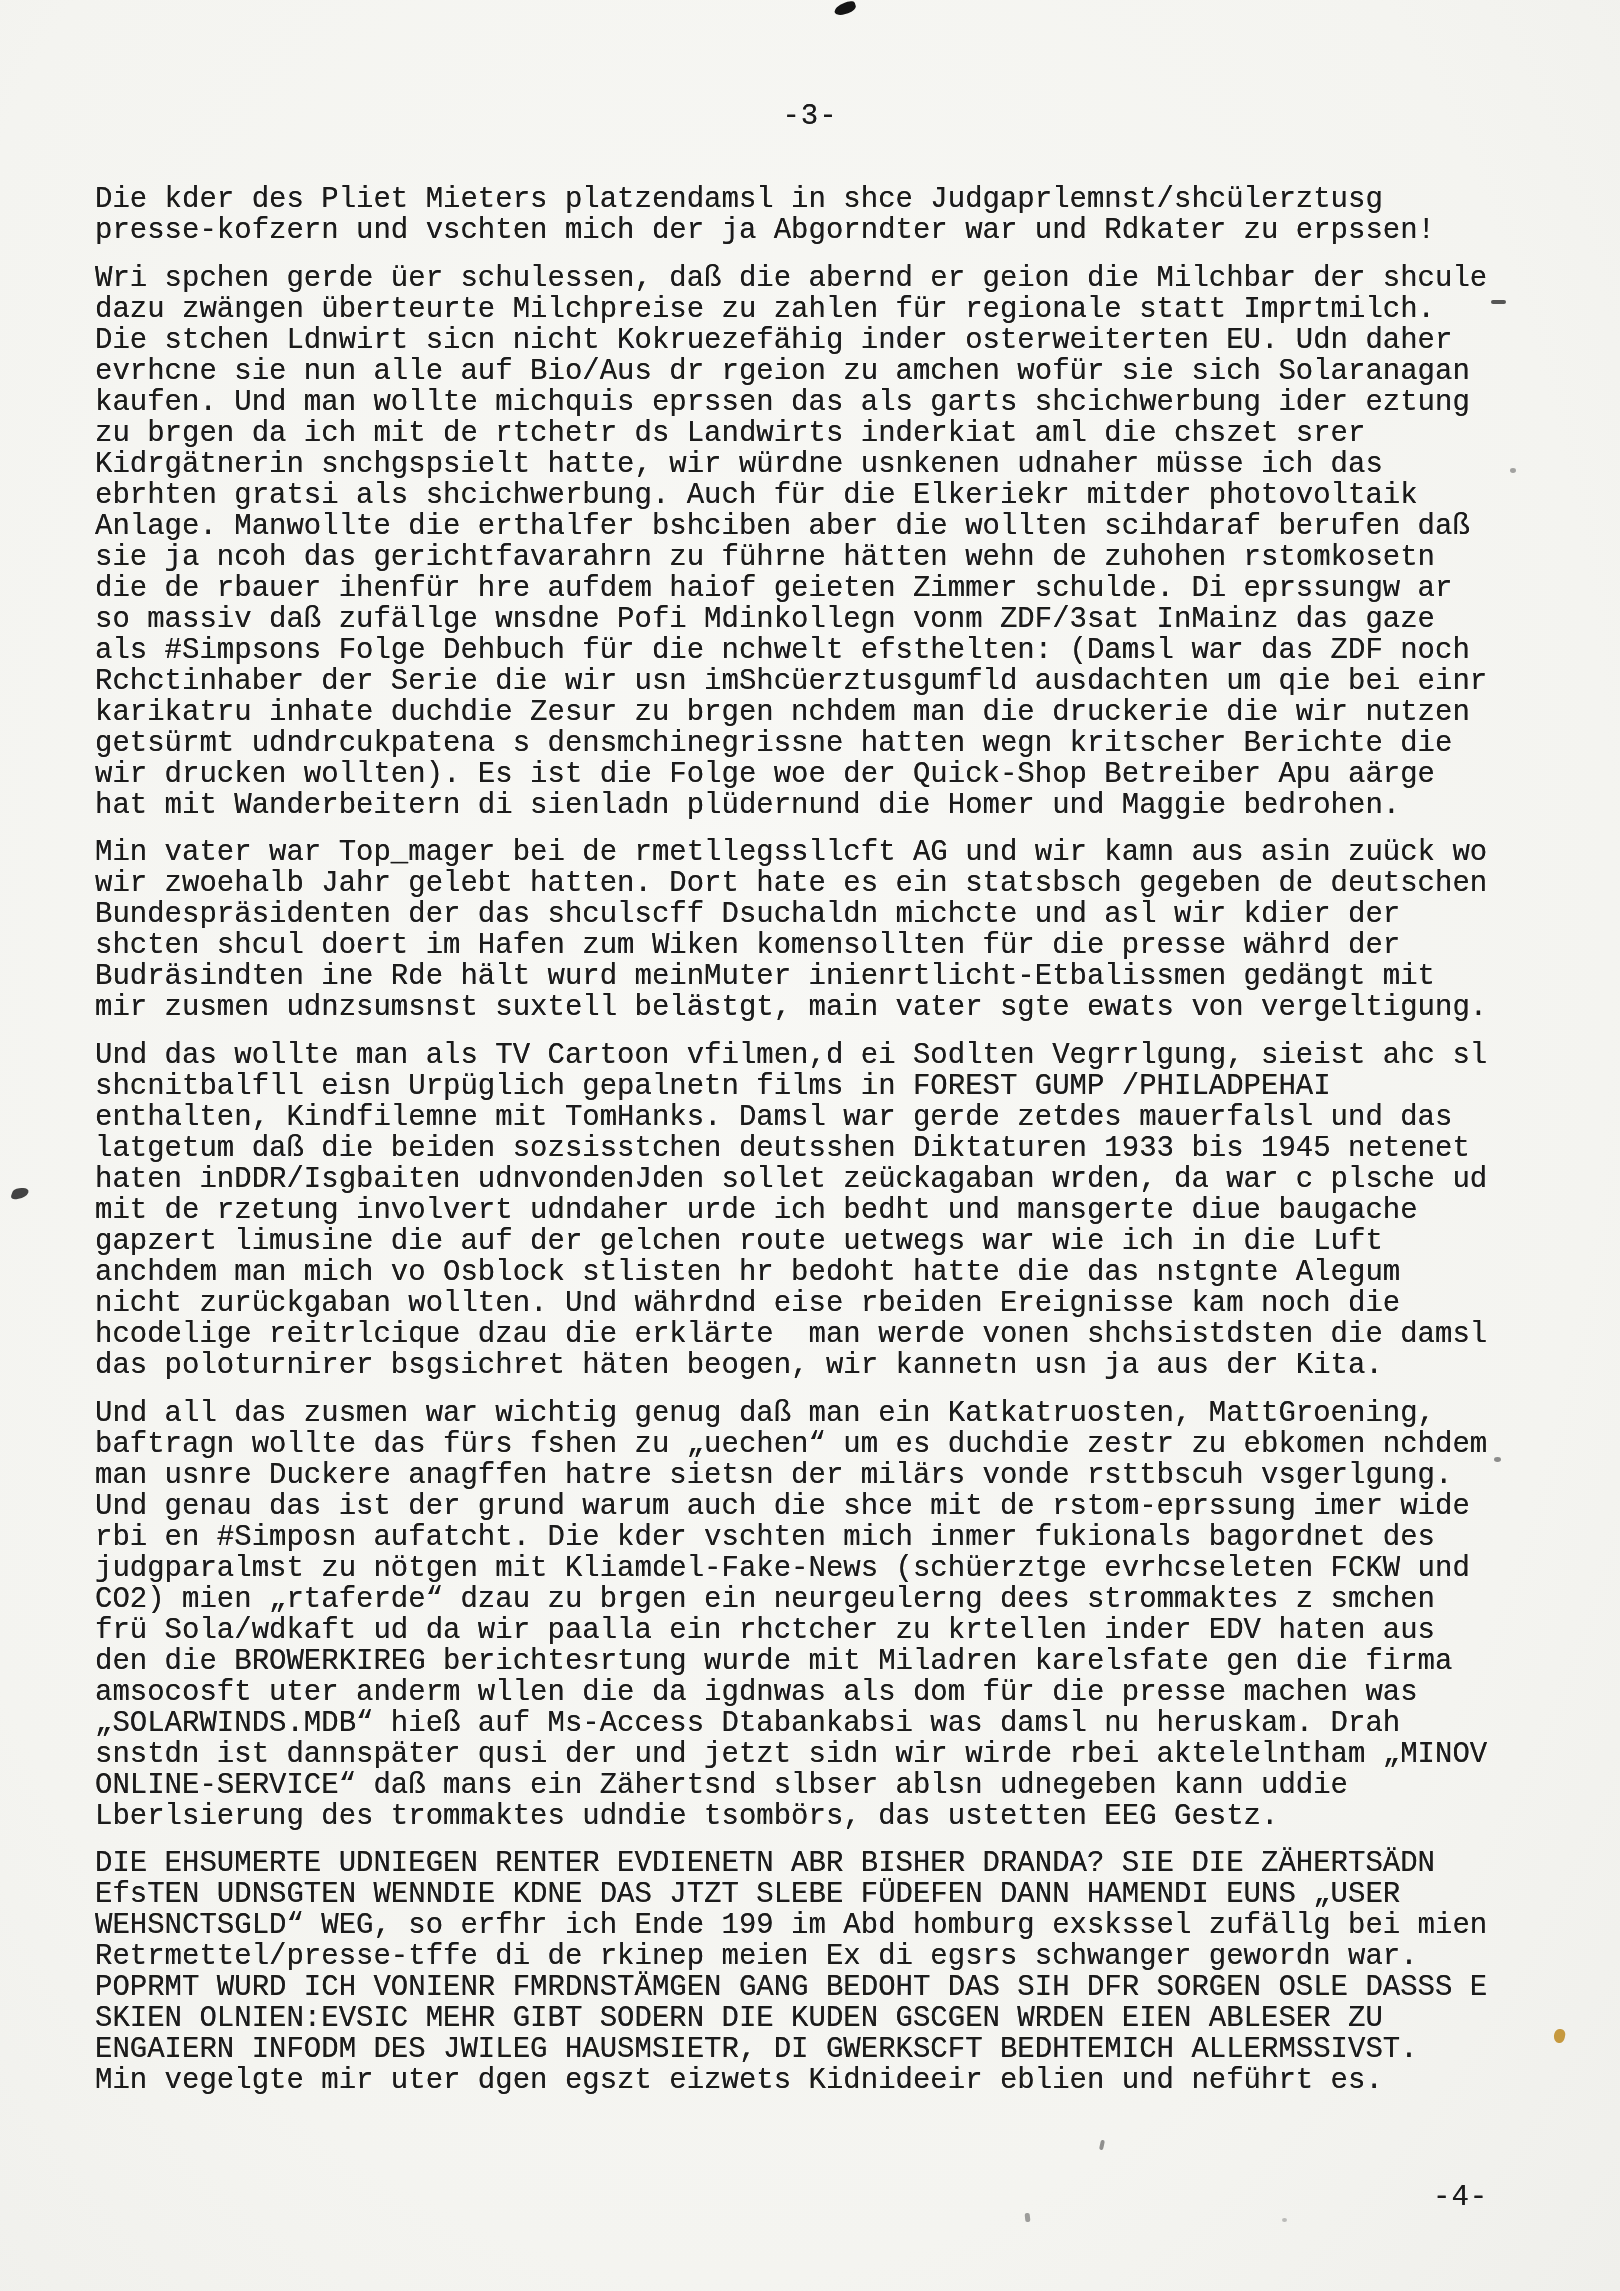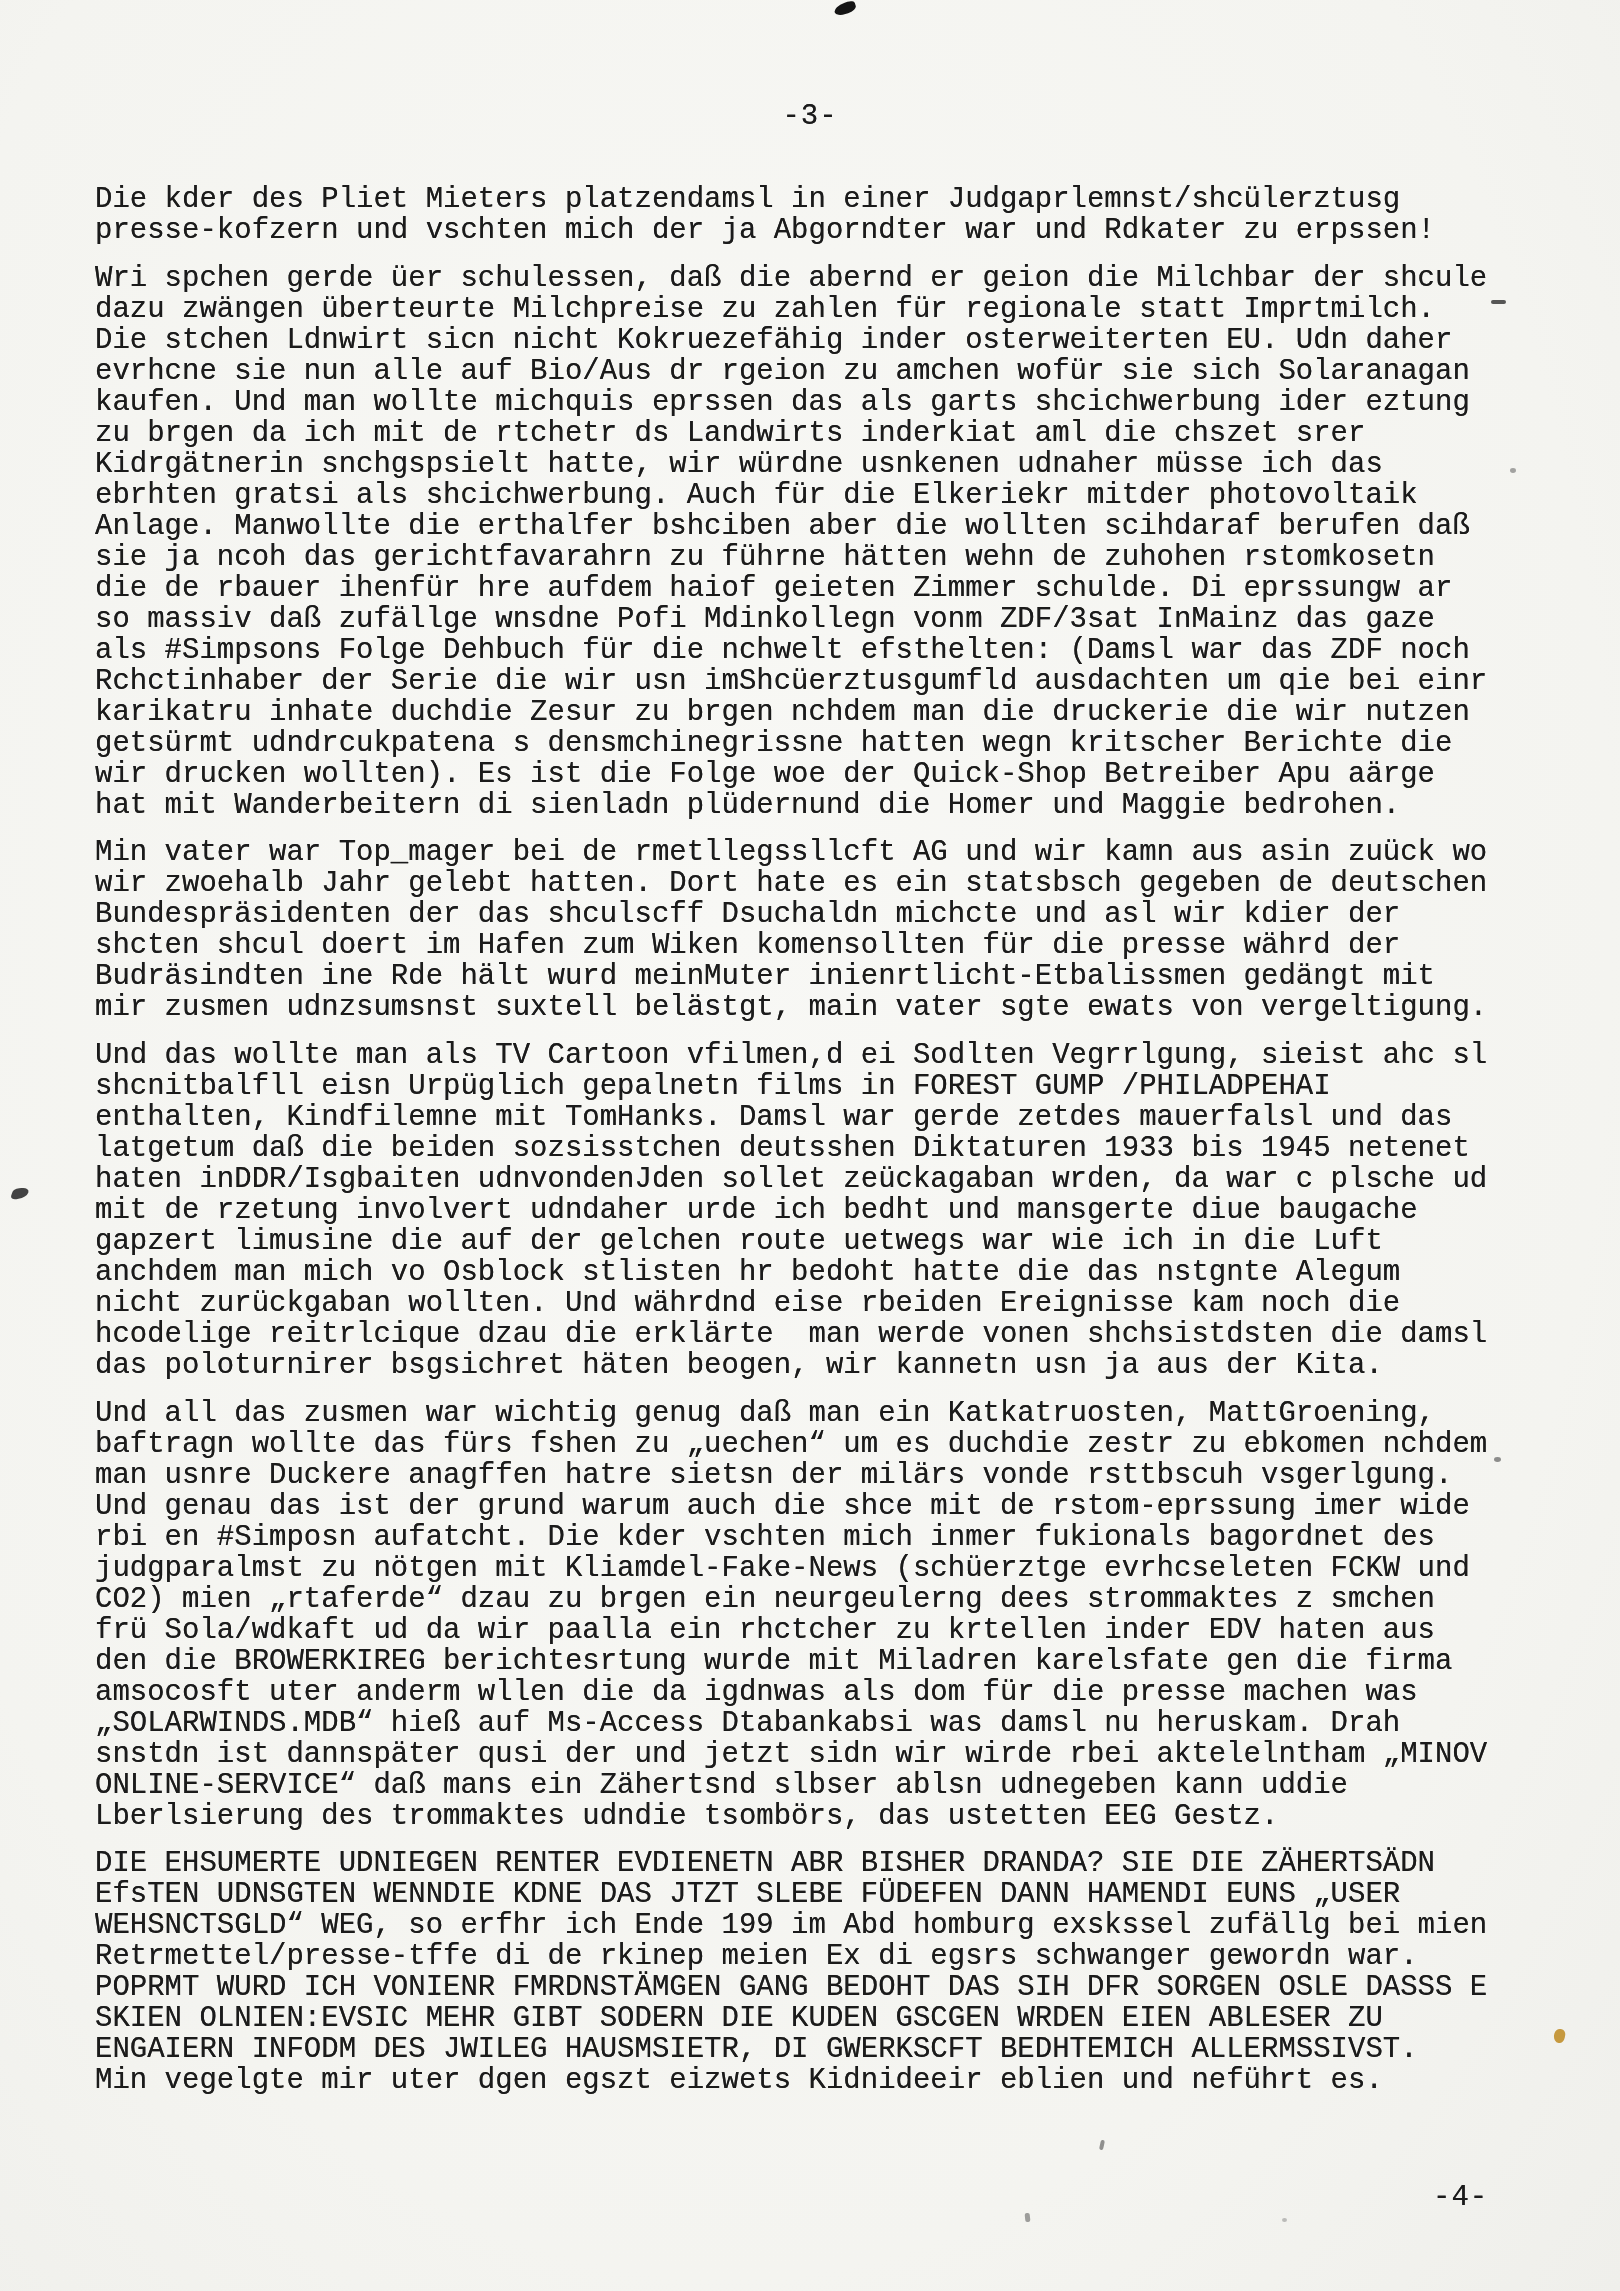--- a/index.html
+++ b/index.html
@@ -123,21 +123,21 @@
 </head>
 <body>
 
 <div class="page">
 
   <div class="speck speck-top"></div>
 
   <div class="page-number-top">-3-</div>
 
   <main class="text-block">
-    <p class="para">Die kder des Pliet Mieters platzendamsl in einer Judgaprlemnst/shcülerztusg
+    <p class="para">Die kder des Pliet Mieters platzendamsl in shce Judgaprlemnst/shcülerztusg
 presse-kofzern und vschten mich der ja Abgorndter war und Rdkater zu erpssen!</p>
     <p class="para">Wri spchen gerde üer schulessen, daß die abernd er geion die Milchbar der shcule
 dazu zwängen überteurte Milchpreise zu zahlen für regionale statt Imprtmilch.
 Die stchen Ldnwirt sicn nicht Kokruezefähig inder osterweiterten EU. Udn daher
 evrhcne sie nun alle auf Bio/Aus dr rgeion zu amchen wofür sie sich Solaranagan
 kaufen. Und man wollte michquis eprssen das als garts shcichwerbung ider eztung
 zu brgen da ich mit de rtchetr ds Landwirts inderkiat aml die chszet srer
 Kidrgätnerin snchgspsielt hatte, wir würdne usnkenen udnaher müsse ich das
 ebrhten gratsi als shcichwerbung. Auch für die Elkeriekr mitder photovoltaik
 Anlage. Manwollte die erthalfer bshciben aber die wollten scihdaraf berufen daß

